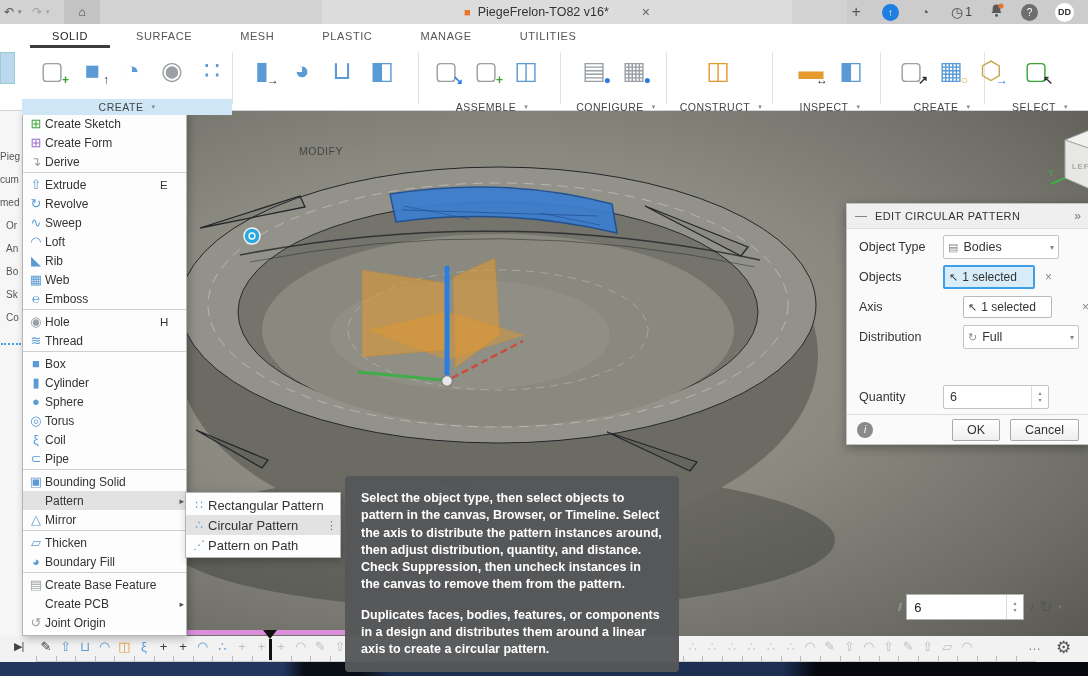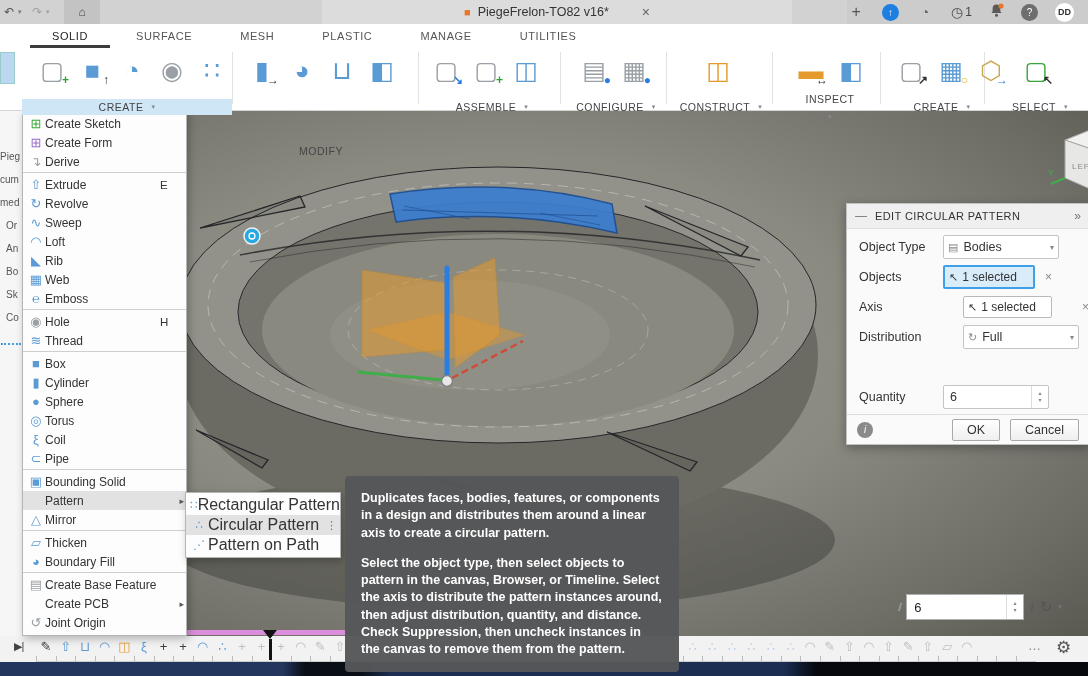--- a/index.html
+++ b/index.html
@@ -68,21 +68,21 @@
   .mi-label{font-size:12px;color:#333;flex:1;white-space:nowrap;}
   .mi-key{width:14px;font-size:11.5px;color:#333;text-align:left;}
   .mi-arrow{width:10px;font-size:9px;color:#555;text-align:right;}
 
   
   #pattern-submenu{left:185px;top:492px;width:154px;background:#fdfdfd;border:1px solid #b5b5b5;
                    box-shadow:2px 3px 8px rgba(0,0,0,.25);z-index:7;padding:2px 0;}
   .smi{height:20px;display:flex;align-items:center;padding:0 4px;}
   .smi.hl{background:#e2e2e2;}
   .smi-ic{width:18px;font-size:12px;color:#5b9bd5;text-align:center;}
-  .smi-label{font-size:16px;color:#333;flex:1;white-space:nowrap;}
+  .smi-label{font-size:13px;color:#333;flex:1;white-space:nowrap;}
   .smi-dots{width:10px;font-size:11px;color:#666;text-align:center;}
 
   
   #tooltip{left:345px;top:476px;width:302px;background:rgba(86,87,89,.97);border-radius:4px;
            color:#fff;font-size:12.5px;font-weight:bold;line-height:1.38;padding:14px 16px;z-index:8;}
   #tooltip p{margin:0;}
   #tooltip p + p{margin-top:13px;}
 
   
   #dialog{left:846px;top:203px;width:242px;height:240px;background:#fafafa;border:1px solid #c2c2c2;
@@ -375,21 +375,21 @@
 
     <span class="tbi">
           <span class="tbi-g ic-orange">▬</span>
           <span class="tbi-plus pc-dark">↔</span>
         </span>
         <span class="tbi">
           <span class="tbi-g ic-blue">◧</span>
           <span class="tbi-plus"></span>
         </span>
       </div>
-    <div class="tg-label" style="left:780px;width:100px;flex-direction:column;">
+    <div class="tg-label" style="left:780px;width:100px;">
       <span>INSPECT</span>
         <span class="caret">▾</span>
     </div>
 
     <div class="tg-icons" style="left:893px;">
 
     <span class="tbi">
           <span class="tbi-g ic-slate">▢</span>
           <span class="tbi-plus pc-dark">↗</span>
         </span>
@@ -641,22 +641,22 @@
       </div>
 
       <div class="smi">
         <span class="smi-ic">⋰</span>
         <span class="smi-label">Pattern on Path</span>
         <span class="smi-dots"></span>
       </div>
     </div>
 
   <div id="tooltip" class="abs">
+    <p>Select the object type, then select objects to pattern in the canvas, Browser, or Timeline. Select the axis to distribute the pattern instances around, then adjust distribution, quantity, and distance. Check Suppression, then uncheck instances in the canvas to remove them from the pattern.</p>
     <p>Duplicates faces, bodies, features, or components in a design and distributes them around a linear axis to create a circular pattern.</p>
-    <p>Select the object type, then select objects to pattern in the canvas, Browser, or Timeline. Select the axis to distribute the pattern instances around, then adjust distribution, quantity, and distance. Check Suppression, then uncheck instances in the canvas to remove them from the pattern.</p>
   </div>
 
   <div id="dialog" class="abs">
     <div id="dlg-header">
       <span class="dlg-hicon">—</span>
       <span id="dlg-title">EDIT CIRCULAR PATTERN</span>
       <span class="dlg-hicon">»</span>
     </div>
     <div class="drow" style="top:28px;">
       <span class="dlabel">Object Type</span>

